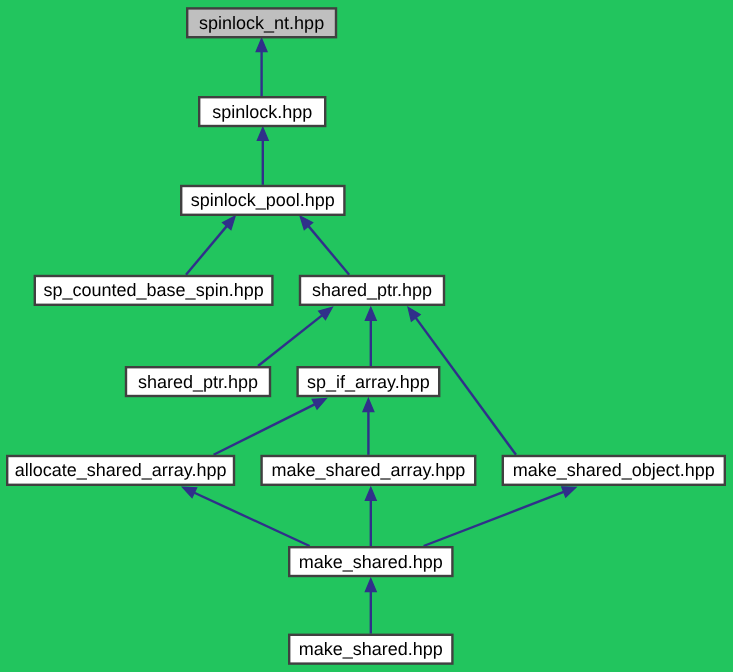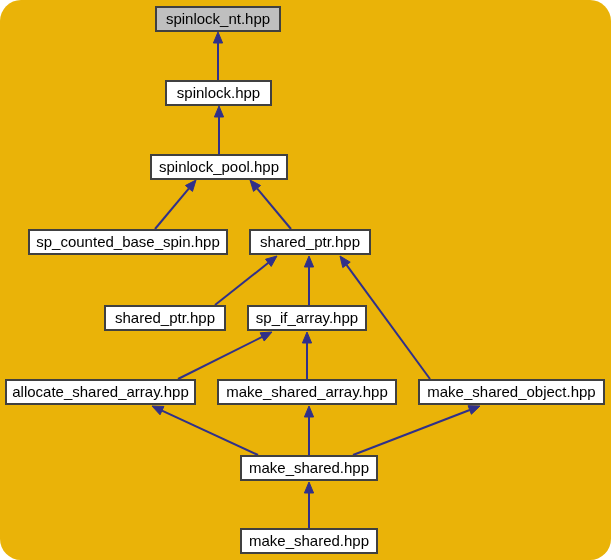--- a/index.html
+++ b/index.html
@@ -4,24 +4,23 @@
 <style>
   html, body {
     margin: 0;
     padding: 0;
     background: #ffffff;
   }
   #graph-root {
     position: relative;
     width: 611px;
     height: 560px;
-    background: #eab308;
+    background: #22c55e;
     font-family: "Liberation Sans", sans-serif;
     overflow: hidden;
-    border-radius: 21px;
   }
   svg#graph-svg {
     position: absolute;
     left: 0;
     top: 0;
     width: 611px;
     height: 560px;
     display: block;
   }
   .node-box {

